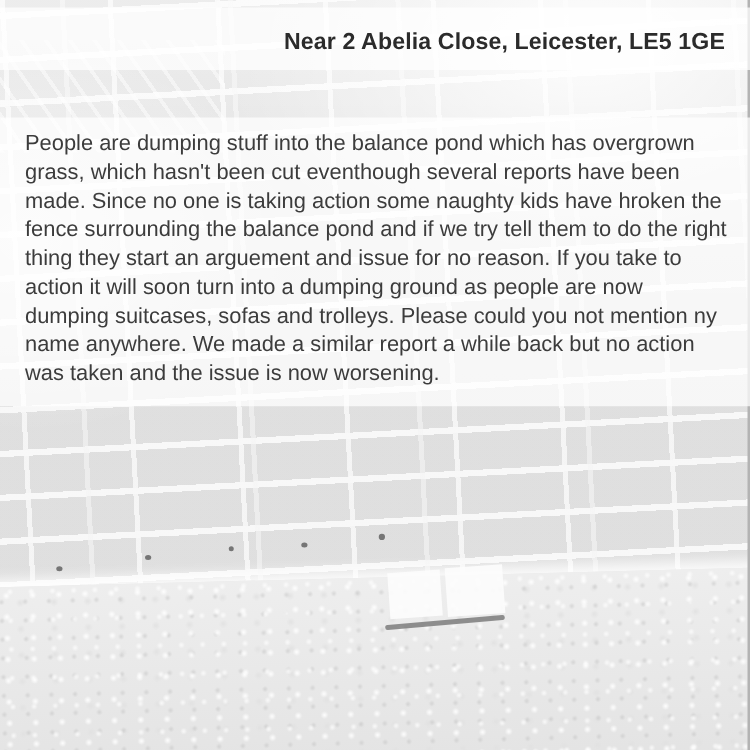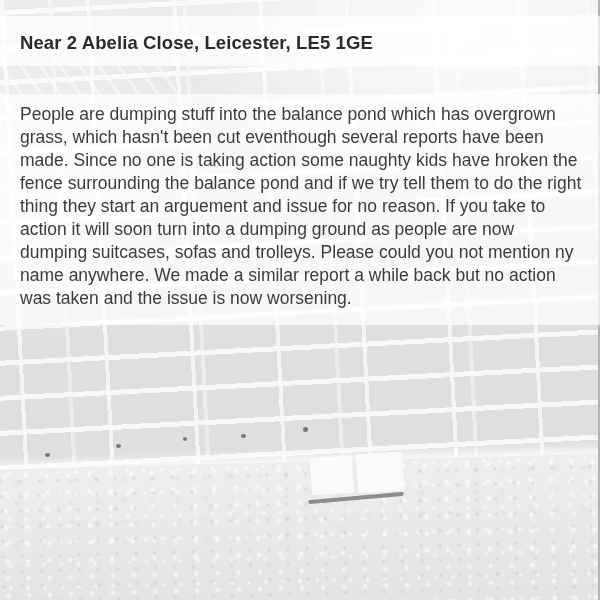--- a/index.html
+++ b/index.html
@@ -53,22 +53,23 @@
   }
   .speck{position:absolute;background:#4c4c4c;opacity:.72;border-radius:50%;}
   .sp1{left:45px;top:453px;width:5px;height:4px;}
   .sp2{left:116px;top:444px;width:5px;height:4px;}
   .sp3{left:183px;top:437px;width:4px;height:4px;}
   .sp4{left:241px;top:434px;width:5px;height:4px;}
   .sp5{left:303px;top:427px;width:5px;height:5px;}
   .edge-line{position:absolute;right:0;top:0;bottom:0;width:2px;background:#b3b3b3;}
   
   .title-band{
-    position:absolute;left:0;right:0;top:16px;height:50px;
+    position:absolute;left:0;right:0;top:6px;height:50px;
     background:rgba(255,255,255,.72);
+    text-align:right;
   }
   .title-band h1{
     margin:0;padding:16px 20px 0 20px;
     font-size:18.5px;line-height:21px;font-weight:bold;
     color:#2b2b2b;letter-spacing:.1px;
   }
   .body-panel{
     position:absolute;left:0;right:0;top:94px;
     background:rgba(255,255,255,.72);
   }

